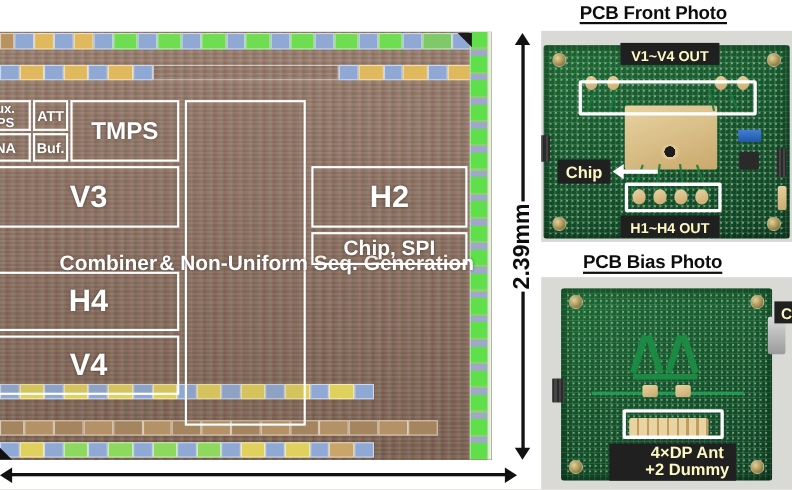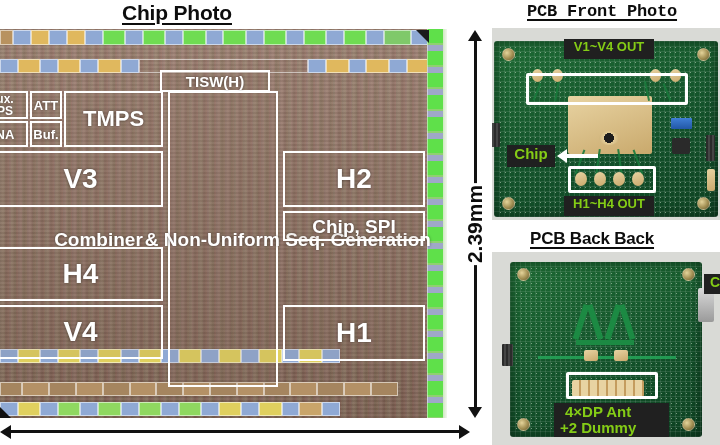--- a/index.html
+++ b/index.html
@@ -119,21 +119,21 @@
   #dim-h .ah-r { position:absolute; right:0; top:6px;
     width:0;height:0;border-top:7px solid transparent;border-bottom:7px solid transparent;border-left:11px solid #111; }
   #dim-h .lbl {
     position:absolute; left:50%; top:50%;
     transform: translate(-50%,-50%);
     font-size:22px; font-weight:bold; color:#0d0d0d;
     background:#fff; padding:0 8px; white-space:nowrap;
   }
 
   
-  #pcb-front-title { left: 527px; top: 2px; font-size: 17px; font-family: Liberation Mono, monospace; }
+  #pcb-front-title { left: 527px; top: 2px; font-size: 17px; }
   #pcb-back-title  { left: 530px; top: 229px; font-size: 17px; }
 
   .pcb-photo {
     position:absolute;
     overflow:hidden;
     background:#d9dad6;
   }
   .pcb-board {
     position:absolute;
     background:
@@ -172,23 +172,23 @@
     position:absolute; background:#2a2a2a; border-radius:2px;
   }
   .white-box {
     position:absolute;
     border:3px solid #ffffff;
     border-radius:2px;
   }
   .callout {
     position:absolute;
     background:#202020;
-    color:#84cc16;
+    color:#fef9c3;
     font-weight:bold;
-    display:flex; align-items:flex-start; justify-content:center;
+    display:flex; align-items:flex-end; justify-content:center;
     white-space:nowrap;
     line-height:1.05;
     text-align:center;
     padding:1px 6px;
   }
   .arrow-white {
     position:absolute;
     height:4px; background:#fff;
   }
   .arrow-white::after {
@@ -202,21 +202,20 @@
   .ant-pattern {
     position:absolute;
     background:#1c8a43;
   }
 </style>
 </head>
 <body>
 
 <div id="root">
 
-  <div class="panel-title" id="chip-photo-title">Chip Photo</div>
 
   <div id="chip-die">
     <div id="die-texture"></div>
 
     <div class="pad-row" id="padrow-top1">
       <div class="pad" style="width:3%;background:#b8925f"></div>
       <div class="pad" style="width:4%;background:#8fa9d4"></div>
       <div class="pad" style="width:4%;background:#e0b85e"></div>
       <div class="pad" style="width:4%;background:#8fa9d4"></div>
       <div class="pad" style="width:4%;background:#e0b85e"></div>
@@ -340,37 +339,31 @@
     <div class="blk" style="left:-2px; top:122px; width:165px; height:56px; font-size:28px;">
       <span>V3</span>
     </div>
     <div class="blk" style="left:-2px; top:218px; width:165px; height:54px; font-size:28px;">
       <span>H4</span>
     </div>
     <div class="blk" style="left:-2px; top:276px; width:165px; height:54px; font-size:28px;">
       <span>V4</span>
     </div>
 
-    <div class="blk" style="left:160px; top:41px; width:110px; height:22px; font-size:15px;">
-      <span>TISW(H)</span>
-    </div>
 
     <div class="blk" style="left:168px; top:62px; width:110px; height:296px; font-size:19px; gap:2px;">
       <span class="v-text" style="display:inline-block;margin-left:39px;">Combiner</span>
       <span class="v-text" style="display:inline-block;">&amp; Non-Uniform Seq. Generation</span>
     </div>
 
     <div class="blk" style="left:283px; top:122px; width:142px; height:56px; font-size:28px;">
       <span>H2</span>
     </div>
     <div class="blk" style="left:283px; top:182px; width:142px; height:30px; font-size:19px;">
       <span>Chip, SPI</span>
-    </div>
-    <div class="blk" style="left:283px; top:276px; width:142px; height:56px; font-size:28px;">
-      <span>H1</span>
     </div>
   </div>
 
   <div id="dim-v">
     <div class="ah-top"></div>
     <div class="line"></div>
     <div class="ah-bot"></div>
     <div class="lbl">2.39mm</div>
   </div>
 
@@ -429,21 +422,21 @@
     </div>
     <div class="callout" style="left:72px; top:168px; width:90px; height:20px; font-size:13px;">
       <span>H1~H4 OUT</span>
     </div>
     <div class="callout" style="left:15px; top:117px; width:48px; height:22px; font-size:15px;">
       <span>Chip</span>
     </div>
     <div class="arrow-white" style="left:74px; top:126px; width:32px;"></div>
   </div>
 
-  <div class="panel-title" id="pcb-back-title">PCB Back Back</div>
+  <div class="panel-title" id="pcb-back-title">PCB Bias Photo</div>
 
   <div class="pcb-photo" id="pcb-back" style="left:492px; top:252px; width:228px; height:193px;">
     <div class="pcb-board" style="left:18px; top:10px; width:192px; height:175px;">
       <div class="via-grid"></div>
 
       <div class="mount-hole" style="left:7px; top:6px;"></div>
       <div class="mount-hole" style="right:7px; top:6px;"></div>
       <div class="mount-hole" style="left:7px; bottom:6px;"></div>
       <div class="mount-hole" style="right:7px; bottom:6px;"></div>
 

